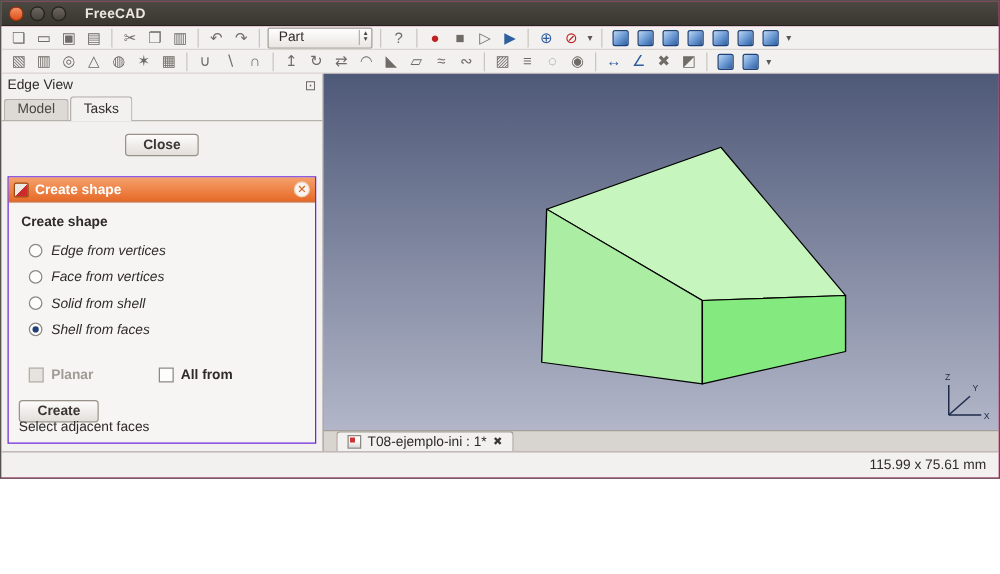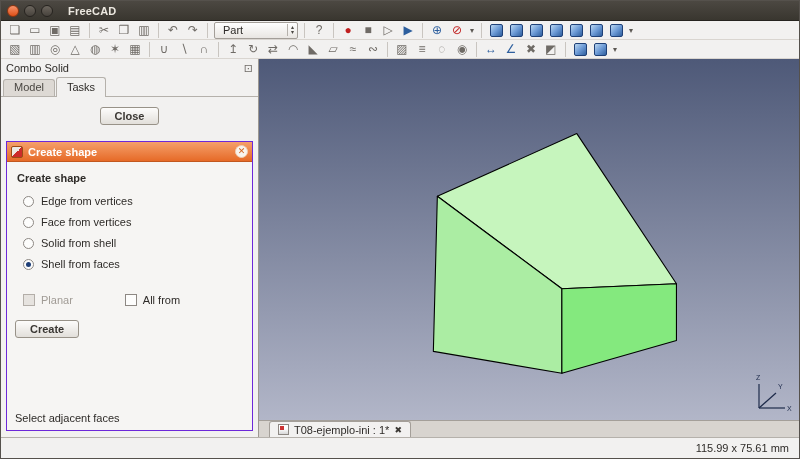--- a/index.html
+++ b/index.html
@@ -1,18 +1,18 @@
 <!DOCTYPE html>
 <html><head>
 <meta charset="utf-8">
 <style>
   *{box-sizing:border-box;margin:0;padding:0;}
   html,body{width:800px;height:459px;}
   body{font-family:"Liberation Sans","DejaVu Sans",sans-serif;font-size:11px;color:#2e2b28;background:#fff;}
-  .window{width:800px;height:459px;display:flex;flex-direction:column;border:1px solid #55514c;background:#ec4899;overflow:hidden;}
+  .window{width:800px;height:383px;display:flex;flex-direction:column;border:1px solid #55514c;background:#ec4899;overflow:hidden;}
   
   .titlebar{flex:0 0 20px;height:20px;background:linear-gradient(#4c4842,#39362f);display:flex;align-items:center;padding:0 6px;border-bottom:1px solid #26231f;}
   .winbtn{width:12px;height:12px;border-radius:50%;margin-right:5px;border:1px solid #26231f;background:linear-gradient(#6c665e,#47423c);}
   .winbtn.close{background:linear-gradient(#f6926a,#de5018);border-color:#8c3410;}
   .wintitle{color:#ece8e0;font-weight:bold;margin-left:10px;letter-spacing:.2px;}
   
   .toolbar{flex:0 0 19px;height:19px;display:flex;align-items:center;padding:0 4px;background:#f2f1f0;border-bottom:1px solid #d9d5d0;overflow:hidden;}
   .tbicon{width:20px;height:17px;display:inline-flex;align-items:center;justify-content:center;font-size:12px;line-height:1;color:#6f6b66;flex:0 0 auto;}
   .k-r{color:#c01f1f;}
   .k-b{color:#2d5f9e;}
@@ -33,25 +33,25 @@
   .cv-content{flex:1;display:flex;flex-direction:column;padding:6px 5px 6px 5px;min-height:0;}
   .btn{border:1px solid #989288;border-radius:3px;background:linear-gradient(#fdfcfb,#e2dfda);padding:2px 14px;font-size:11px;color:#3a3733;display:inline-block;font-weight:bold;}
   .close-btn{align-self:center;margin:4px 0 16px 0;}
   .taskbox{flex:1;border:1px solid #6d28d9;display:flex;flex-direction:column;background:#f6f5f3;min-height:0;}
   .taskheader{flex:0 0 20px;background:linear-gradient(#f5a06b,#e66a27);border-bottom:1px solid #c2571e;display:flex;align-items:center;padding:0 4px;gap:5px;}
   .htitle{color:#fff;font-weight:bold;flex:1;}
   .hlogo{width:12px;height:12px;background:linear-gradient(135deg,#ece9e4 50%,#cc2b2b 50%);border:1px solid #9a4c16;border-radius:2px;}
   .hclose{width:13px;height:13px;background:#f8f4ef;border-radius:50%;color:#d2631f;font-size:9px;font-weight:bold;display:flex;align-items:center;justify-content:center;border:1px solid #f0cdb2;line-height:1;}
   .taskbody{flex:1;padding:8px 8px 4px 8px;display:flex;flex-direction:column;min-height:0;}
   .section-title{font-weight:bold;margin:2px 0 11px 2px;}
-  .radio{display:flex;align-items:flex-end;gap:7px;margin:0 0 9px 8px;}
+  .radio{display:flex;align-items:flex-start;gap:7px;margin:0 0 9px 8px;font-style:italic;}
   .rb{width:11px;height:11px;border-radius:50%;border:1px solid #8d8883;background:#fdfdfc;position:relative;flex:0 0 auto;}
   .rb.sel::after{content:"";position:absolute;left:2px;top:2px;width:5px;height:5px;border-radius:50%;background:#1f3f77;}
   .sep-line{height:1px;background:#d8d4cf;margin:4px 2px 11px 2px;}
-  .cbrow{display:flex;align-items:center;gap:52px;margin:0 0 14px 8px;}
+  .cbrow{display:flex;align-items:center;gap:52px;margin:0 0 14px 8px;font-weight:bold;}
   .cb{display:flex;align-items:center;gap:6px;}
   .cbbox{width:12px;height:12px;border:1px solid #8d8883;background:#fdfdfc;flex:0 0 auto;}
   .cb.disabled .cbbox{background:#e6e3df;border-color:#b3aea8;}
   .cb.disabled .cblabel{color:#a09b95;}
   .create-row{display:flex;justify-content:flex-start;padding-right:14px;}
   .taskhint{flex:0 0 auto;padding:6px 8px;}
   
   .right{flex:1;display:flex;flex-direction:column;min-width:0;}
   .viewport{flex:1;position:relative;min-height:0;overflow:hidden;}
   .shape{position:absolute;left:0;top:0;width:100%;height:100%;}
@@ -170,21 +170,21 @@
       <span class="tbicon">
         <span class="cube"></span>
       </span>
       <span class="tbcaret">▾</span>
     </div>
 
   <div class="main">
 
     <div class="combo-view">
       <div class="cv-header">
-        <span>Combo Solid</span>
+        <span>Edge View</span>
         <span class="cv-dock">⊡</span>
       </div>
       <div class="cv-tabs">
         <span class="cv-tab">Model</span>
         <span class="cv-tab active">Tasks</span>
       </div>
       <div class="cv-content">
         <button class="btn close-btn">Close</button>
         <div class="taskbox">
           <div class="taskheader">

